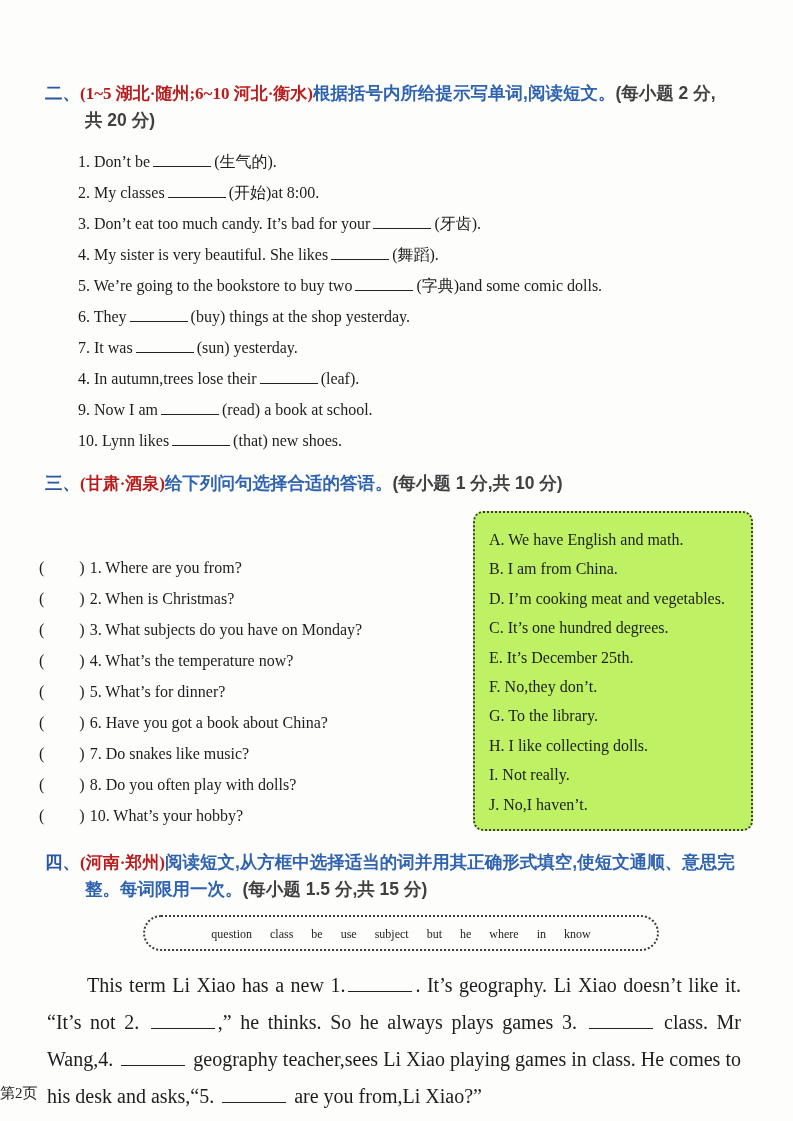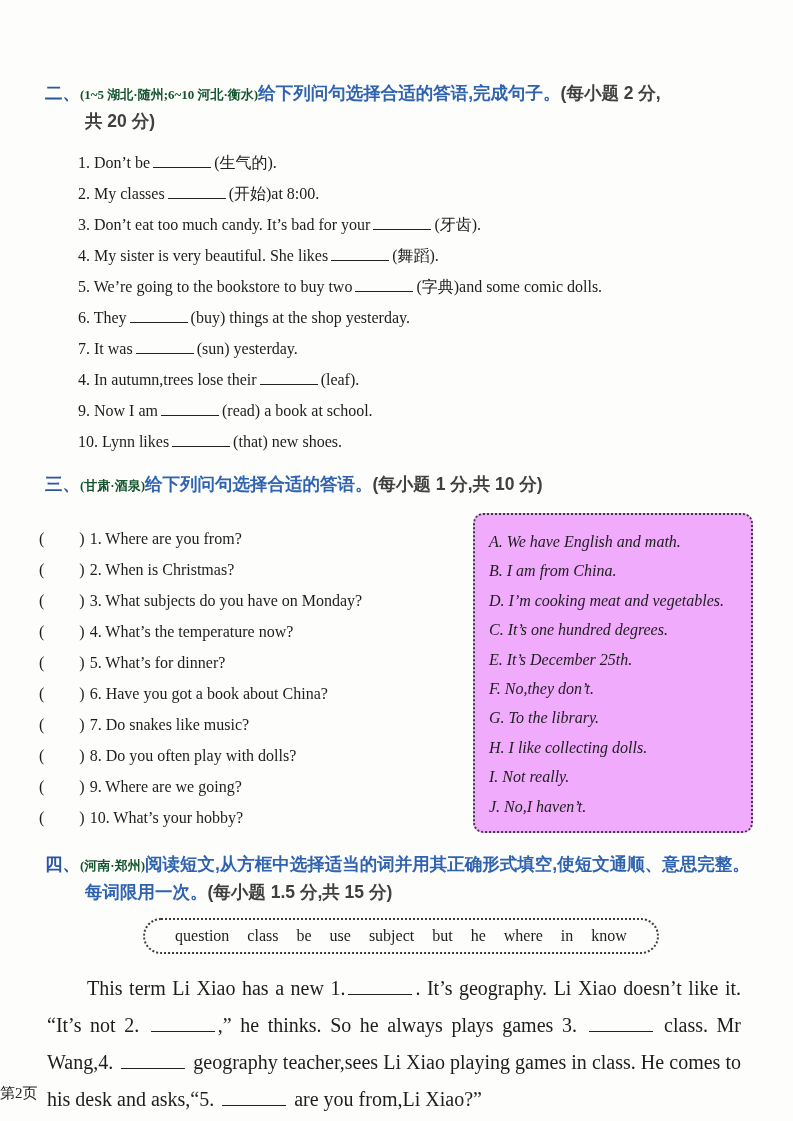--- a/index.html
+++ b/index.html
@@ -21,22 +21,22 @@
     font-size:17.5px;
     line-height:27px;
     color:#2f63b0;
     padding-left:40px;
     text-indent:-40px;
   }
   .sec-num{color:#2a57a3;}
   .src-tag{
     font-family:"Liberation Serif","DejaVu Serif",serif;
     font-weight:bold;
-    font-size:13px;
-    color:#14532d;
+    font-size:17px;
+    color:#b91c1c;
   }
   .score{color:#404040;}
   
   .q-list{margin:12px 0 0 33px;}
   .q-line{
     font-size:16px;
     line-height:31px;
     white-space:nowrap;
   }
   .blank{
@@ -61,40 +61,39 @@
     white-space:nowrap;
   }
   .m-paren{letter-spacing:1px;margin-right:4px;}
   .answer-box{
     flex:0 0 auto;
     width:250px;
     border:2px dotted #3c3c3c;
     border-radius:10px;
     padding:12px 12px 10px 14px;
     margin:4px 4px 0 0;
-    background:#f0abfc;
-    font-style:italic;
+    background:#bef264;
   }
   .a-line{
     font-size:16px;
     line-height:29.4px;
     white-space:nowrap;
   }
   
   .word-bank{
     width:480px;
     margin:12px auto 0 auto;
     border:2px dotted #3c3c3c;
     border-radius:20px;
     padding:7px 16px;
     text-align:center;
     white-space:nowrap;
   }
   .wb-word{
-    font-size:16px;
+    font-size:12px;
     margin:0 9px;
   }
   .passage{
     margin:16px 16px 0 2px;
     font-size:20px;
     line-height:37px;
     text-align:justify;
     text-indent:2em;
   }
   .footer{
@@ -108,21 +107,21 @@
   .mt14{margin-top:14px;}
   .mt18{margin-top:18px;}
 </style>
 </head>
 <body>
 
 <div class="page">
 
   <section>
     <div class="sec-header">
-      <span class="sec-num">二、</span><span class="src-tag">(1~5 湖北·随州;6~10 河北·衡水)</span><span>给下列问句选择合适的答语,完成句子。</span><span class="score">(每小题 2 分,</span><br>
+      <span class="sec-num">二、</span><span class="src-tag">(1~5 湖北·随州;6~10 河北·衡水)</span><span>根据括号内所给提示写单词,阅读短文。</span><span class="score">(每小题 2 分,</span><br>
       <span class="score">共 20 分)</span>
     </div>
     <div class="q-list">
       <div class="q-line"><span>1. Don’t be</span><span class="blank"></span><span>(生气的).</span></div>
       <div class="q-line"><span>2. My classes</span><span class="blank"></span><span>(开始)at 8:00.</span></div>
       <div class="q-line"><span>3. Don’t eat too much candy. It’s bad for your</span><span class="blank"></span><span>(牙齿).</span></div>
       <div class="q-line"><span>4. My sister is very beautiful. She likes</span><span class="blank"></span><span>(舞蹈).</span></div>
       <div class="q-line"><span>5. We’re going to the bookstore to buy two</span><span class="blank"></span><span>(字典)and some comic dolls.</span></div>
       <div class="q-line"><span>6. They</span><span class="blank"></span><span>(buy) things at the shop yesterday.</span></div>
       <div class="q-line"><span>7. It was</span><span class="blank"></span><span>(sun) yesterday.</span></div>
@@ -139,21 +138,20 @@
     <div class="match-row">
       <div class="match-left">
         <div class="m-line"><span class="m-paren">(　　)</span><span>1. Where are you from?</span></div>
         <div class="m-line"><span class="m-paren">(　　)</span><span>2. When is Christmas?</span></div>
         <div class="m-line"><span class="m-paren">(　　)</span><span>3. What subjects do you have on Monday?</span></div>
         <div class="m-line"><span class="m-paren">(　　)</span><span>4. What’s the temperature now?</span></div>
         <div class="m-line"><span class="m-paren">(　　)</span><span>5. What’s for dinner?</span></div>
         <div class="m-line"><span class="m-paren">(　　)</span><span>6. Have you got a book about China?</span></div>
         <div class="m-line"><span class="m-paren">(　　)</span><span>7. Do snakes like music?</span></div>
         <div class="m-line"><span class="m-paren">(　　)</span><span>8. Do you often play with dolls?</span></div>
-        <div class="m-line"><span class="m-paren">(　　)</span><span>9. Where are we going?</span></div>
         <div class="m-line"><span class="m-paren">(　　)</span><span>10. What’s your hobby?</span></div>
       </div>
       <div class="answer-box">
         <div class="a-line">A. We have English and math.</div>
         <div class="a-line">B. I am from China.</div>
         <div class="a-line">D. I’m cooking meat and vegetables.</div>
         <div class="a-line">C. It’s one hundred degrees.</div>
         <div class="a-line">E. It’s December 25th.</div>
         <div class="a-line">F. No,they don’t.</div>
         <div class="a-line">G. To the library.</div>

